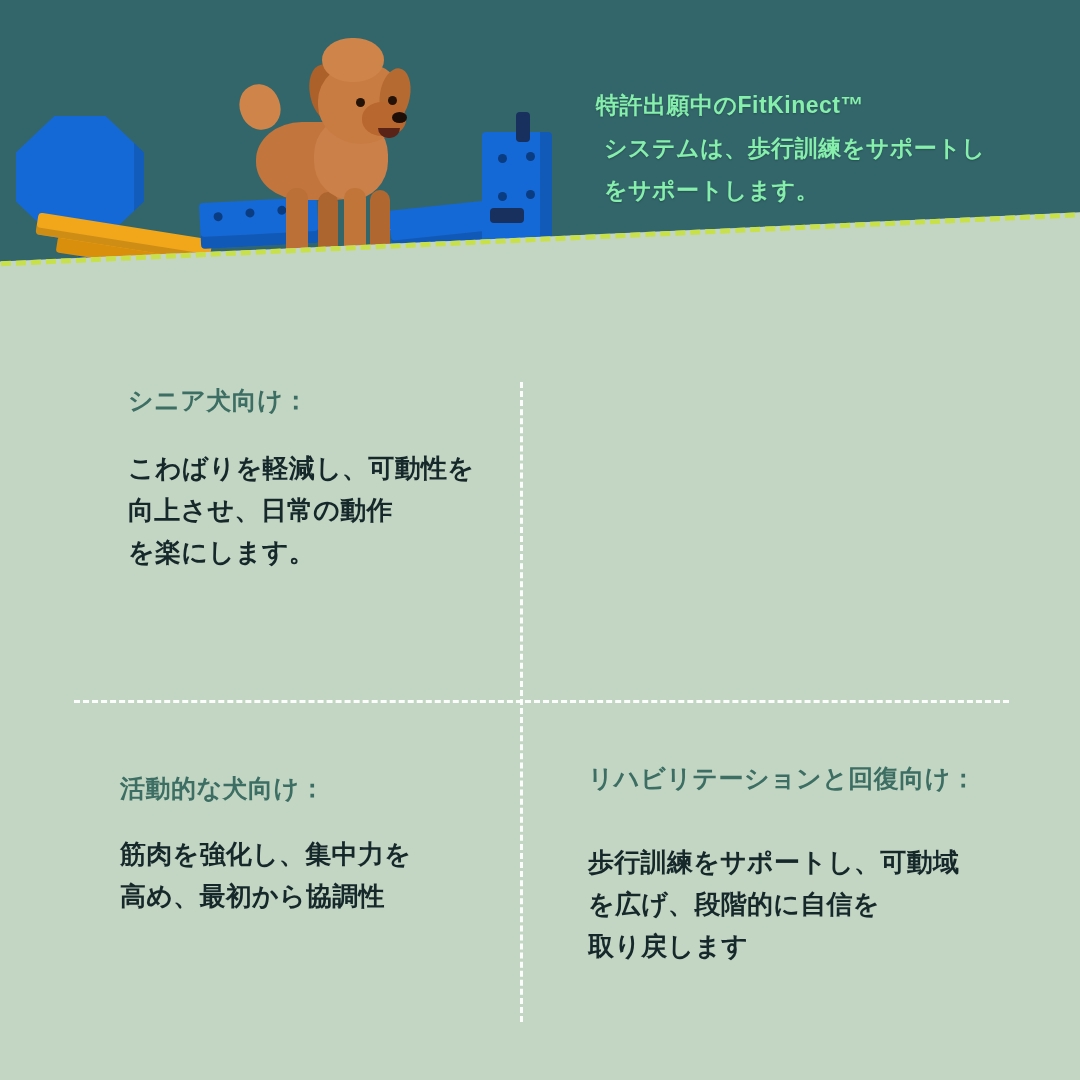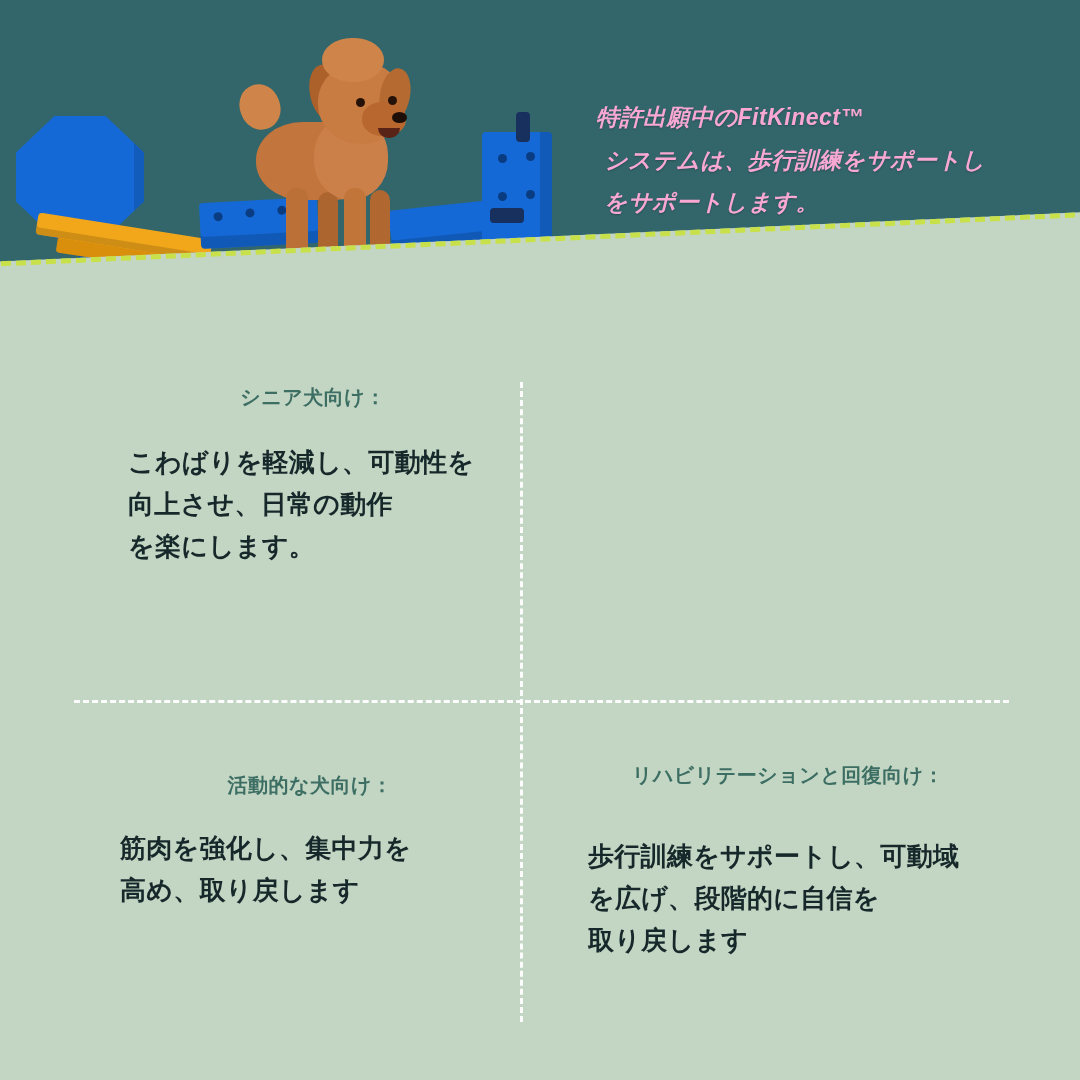--- a/index.html
+++ b/index.html
@@ -44,29 +44,28 @@
     height: 0;
     border-top: 5px dashed #c8e04a;
     transform: rotate(-2.6deg);
     transform-origin: left center;
   }
 
   
   #hero-text {
     position: absolute;
     left: 596px;
-    top: 96px;
+    top: 84px;
     width: 430px;
-    color: #f9a8d4;
+    color: #86efac;
     font-size: 23px;
     line-height: 1.85;
     font-weight: 700;
     letter-spacing: 0.5px;
     text-shadow: 0 1px 2px rgba(0,0,0,0.25);
-    font-style: italic;
   }
   #hero-text .l2, #hero-text .l3 { display: block; }
   #hero-text .l1 { display: block; }
   #hero-text .l2, #hero-text .l3 { text-indent: 8px; }
 
   
   #scene {
     position: absolute;
     left: 0; top: 0;
     width: 600px;
@@ -210,25 +209,24 @@
     position: absolute;
     left: 74px; top: 378px;
     width: 935px; height: 0;
     border-top: 3px dashed #ffffff;
     opacity: 0.95;
   }
 
   .cell { position: absolute; }
   .cell-label {
     color: #3d6e63;
-    font-size: 20px;
+    font-size: 25px;
     font-weight: 700;
     letter-spacing: 0.5px;
     margin-bottom: 30px;
-    text-align: center;
   }
   .cell-body {
     color: #17282b;
     font-size: 26px;
     line-height: 1.62;
     font-weight: 600;
     letter-spacing: 0.3px;
   }
 
   #cell-senior { left: 128px; top: 62px; width: 370px; }
@@ -313,21 +311,21 @@
       <div>向上させ、日常の動作</div>
       <div>を楽にします。</div>
     </div>
   </div>
 
 
   <div class="cell" id="cell-active">
     <div class="cell-label">活動的な犬向け：</div>
     <div class="cell-body">
       <div>筋肉を強化し、集中力を</div>
-      <div>高め、取り戻します</div>
+      <div>高め、最初から協調性</div>
     </div>
   </div>
 
   <div class="cell" id="cell-rehab">
     <div class="cell-label">リハビリテーションと回復向け：</div>
     <div class="cell-body">
       <div>歩行訓練をサポートし、可動域</div>
       <div>を広げ、段階的に自信を</div>
       <div>取り戻します</div>
     </div>

